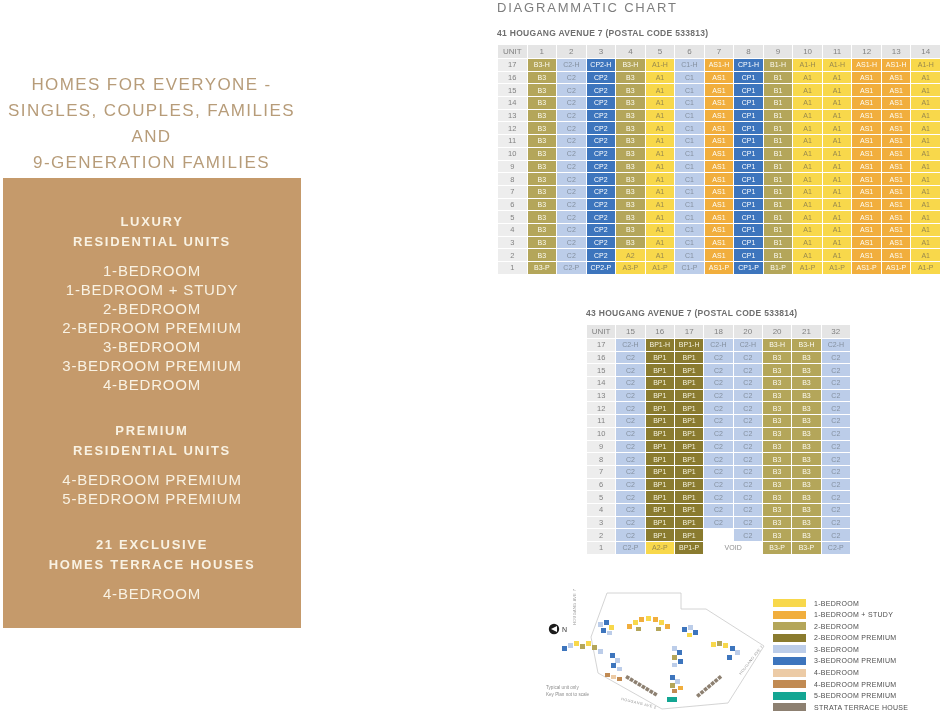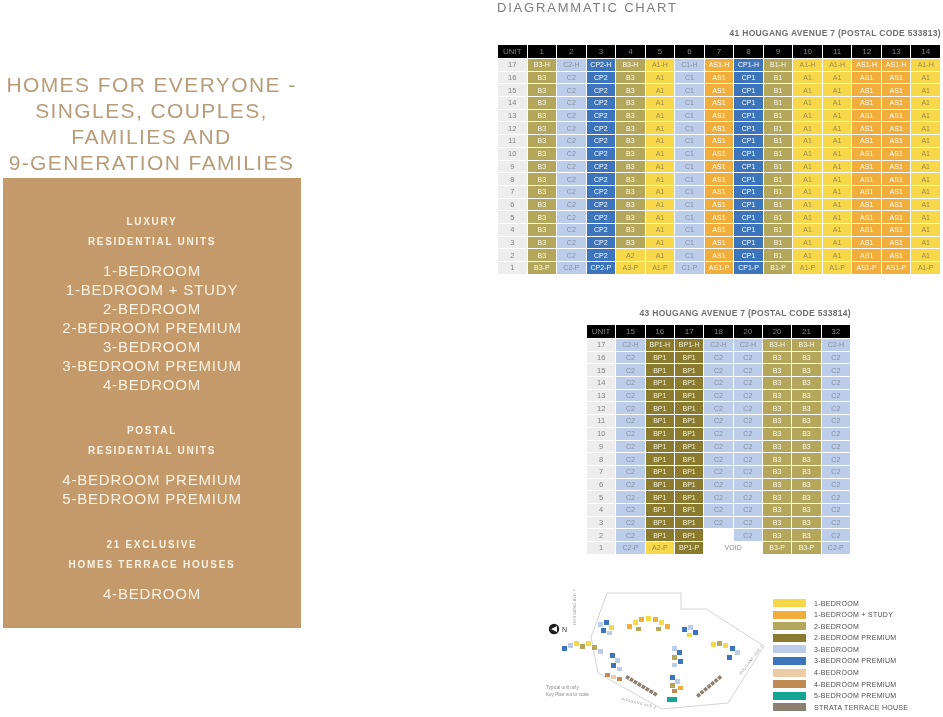--- a/index.html
+++ b/index.html
@@ -11,54 +11,54 @@
   }
   
   .page-title {
     position:absolute; left:497px; top:0; width:446px;
     text-align:left; font-size:13px; letter-spacing:1.8px;
     color:#7d7d7d; font-weight:400;
   }
   
   .intro-heading {
     position:absolute; left:0; top:72px; width:303px;
-    text-align:center; font-size:21px; line-height:26px;
+    text-align:center; font-size:17px; line-height:26px;
     letter-spacing:1.4px; color:#b79c79; font-weight:300;
   }
   .panel {
     position:absolute; left:3px; top:178px; width:298px; height:450px;
     background:var(--panel-bg,#c59a6b); color:#f9f2e3;
     text-align:center; box-sizing:border-box; padding-top:34px;
   }
   .panel-section { margin-bottom:27px; }
   .panel-section-title {
-    font-weight:bold; font-size:10px; letter-spacing:1.7px;
+    font-weight:bold; font-size:13px; letter-spacing:1.7px;
     line-height:20px; margin-bottom:9px;
   }
   .panel-item {
     font-size:15px; font-weight:300; line-height:19px; letter-spacing:0.8px;
   }
   
   .chart-block { position:absolute; }
   #chart0 { left:497px; top:28px; width:444px; }
   #chart1 { left:586px; top:308px; width:265px; }
   .chart-title {
-    text-align:right; font-size:8.5px; font-weight:bold;
+    text-align:left; font-size:8.5px; font-weight:bold;
     color:#6e6e6e; letter-spacing:0.3px; line-height:11px; margin-bottom:5px;
   }
   table.units {
     width:100%; table-layout:fixed;
     border-collapse:separate; border-spacing:1.5px;
   }
   table.units th, table.units td {
     text-align:center; vertical-align:middle; padding:0;
     overflow:hidden; white-space:nowrap;
   }
   table.units thead th {
-    height:13px; background:#000000; color:#828282;
+    height:13px; background:#e5e5e5; color:#828282;
     font-weight:400; font-size:8px;
   }
   table.units tbody th {
     height:11.7px; background:#ededed; color:#828282;
     font-weight:400; font-size:7.5px;
   }
   table.units td { height:11.7px; font-size:7px; }
   .k-a1   { background:var(--c-a1,#f8d84b);  color:#98894d; }
   .k-as1  { background:var(--c-as1,#f1ae3d); color:#fdfdf6; }
   .k-b2   { background:var(--c-b2,#b4a65a);  color:#fbfaf0; }
@@ -97,21 +97,21 @@
         <div class="panel-item">1-BEDROOM</div>
         <div class="panel-item">1-BEDROOM + STUDY</div>
         <div class="panel-item">2-BEDROOM</div>
         <div class="panel-item">2-BEDROOM PREMIUM</div>
         <div class="panel-item">3-BEDROOM</div>
         <div class="panel-item">3-BEDROOM PREMIUM</div>
         <div class="panel-item">4-BEDROOM</div>
       </div>
       <div class="panel-section">
         <div class="panel-section-title">
-          <div>POSTAL</div>
+          <div>PREMIUM</div>
           <div>RESIDENTIAL UNITS</div>
         </div>
         <div class="panel-item">4-BEDROOM PREMIUM</div>
         <div class="panel-item">5-BEDROOM PREMIUM</div>
       </div>
       <div class="panel-section">
         <div class="panel-section-title">
           <div>21 EXCLUSIVE</div>
           <div>HOMES TERRACE HOUSES</div>
         </div>

